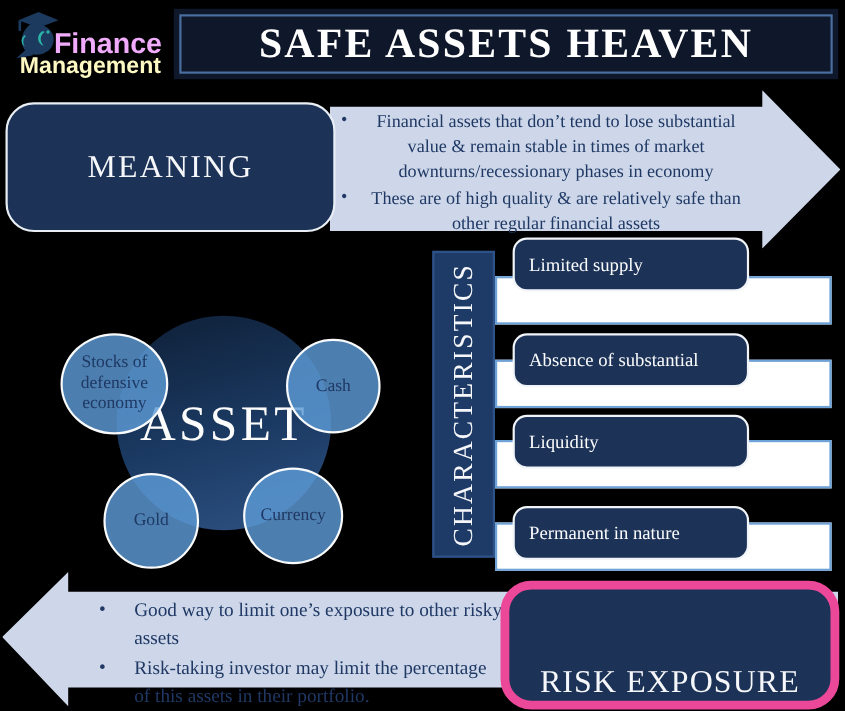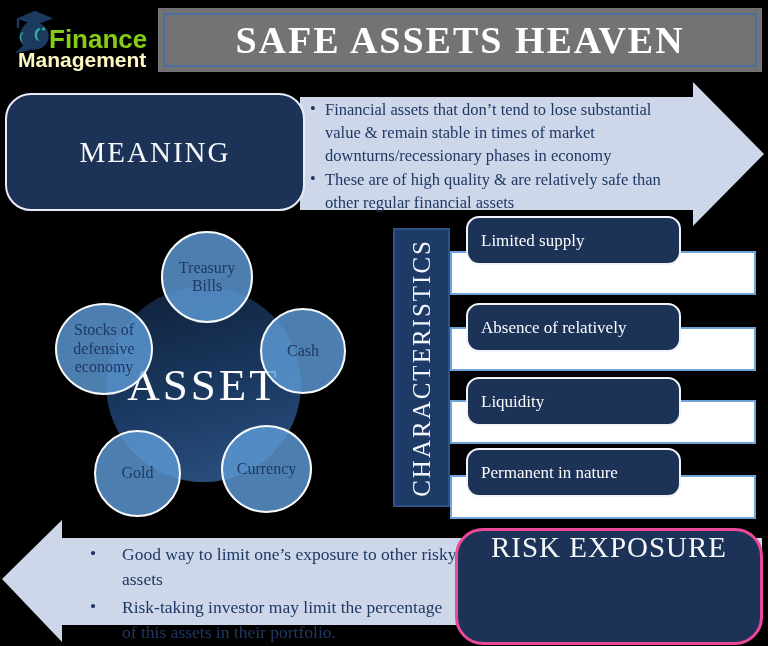--- a/index.html
+++ b/index.html
@@ -7,32 +7,32 @@
   #canvas {
     position:relative; width:768px; height:646px; background:#000;
     font-family:"Liberation Serif", serif; overflow:hidden;
   }
 
   
   .logo-icon { position:absolute; left:12px; top:6px; width:46px; height:48px; }
   .logo-finance {
     position:absolute; left:49px; top:24px;
     font-family:"Liberation Sans", sans-serif; font-weight:bold;
-    font-size:26px; color:#84cc16; letter-spacing:0px;
+    font-size:26px; color:#f0abfc; letter-spacing:0px;
   }
   .logo-mgmt {
     position:absolute; left:18px; top:48px;
     font-family:"Liberation Sans", sans-serif; font-weight:bold;
     font-size:21px; color:#fef9c3;
   }
 
   
   .banner {
     position:absolute; left:158px; top:8px; width:604px; height:64px;
-    background:#737373; padding:5px;
+    background:#0f172a; padding:5px;
   }
   .banner-inner {
     width:100%; height:100%; border:2px solid #4a6f9f;
     display:flex; align-items:center; justify-content:center;
   }
   .banner-title {
     color:#ffffff; font-weight:bold; font-size:38px; letter-spacing:2px;
     white-space:nowrap;
   }
 
@@ -46,21 +46,21 @@
   .meaning-box {
     position:absolute; left:5px; top:93px; width:300px; height:118px;
     background:#1c3257; border:2px solid #e9eef5; border-radius:26px;
     display:flex; align-items:center; justify-content:center; z-index:3;
   }
   .meaning-title { color:#f5f7fa; font-size:29px; letter-spacing:2px; }
   .meaning-bullets {
     position:absolute; left:308px; top:99px; width:378px; z-index:3;
     color:#1f3864; font-size:16.5px; line-height:1.38; list-style:none;
   }
-  .meaning-bullets li { position:relative; padding-left:17px; margin-bottom:2px; }
+  .meaning-bullets li { position:relative; padding-left:17px; margin-bottom:2px;text-align:center; }
   .meaning-bullets li::before { content:"•"; position:absolute; left:2px; top:-1px; }
 
   
   .center-circle {
     position:absolute; left:106px; top:287px; width:195px; height:195px;
     border-radius:50%; z-index:1;
     background:linear-gradient(165deg, #112540 12%, #1b3a63 55%, #2e5283 100%);
     display:flex; align-items:center; justify-content:center;
   }
   .asset-label { color:#fdfdfd; font-size:45px; letter-spacing:3px; }
@@ -90,39 +90,39 @@
     position:absolute; left:450px; width:306px; height:44px;
     background:#ffffff; border:2px solid #6fa3d8; z-index:1;
   }
   .cw-0 { top:251px; } .cw-1 { top:327px; } .cw-2 { top:400px; } .cw-3 { top:475px; }
   .char-box {
     position:absolute; left:466px; width:215px; height:49px;
     background:#1c3257; border:2px solid #f1f4f8; border-radius:13px; z-index:2;
     display:flex; align-items:center; padding-left:13px;
     color:#fbfcfd; font-size:17px;
   }
-  .cb-0 { top:216px; } .cb-1 { top:303px; } .cb-2 { top:377px; } .cb-3 { top:448px; }
+  .cb-0 { top:216px; } .cb-1 { top:303px; } .cb-2 { top:377px; } .cb-3 { top:460px; }
 
   
   .arrow-left {
     position:absolute; left:2px; top:518px; width:760px; height:126px;
     background:#cdd7e9;
     clip-path: polygon(60px 2px, 60px 20px, 760px 20px, 760px 107px, 60px 107px, 60px 124px, 0 61px);
     z-index:1;
   }
   .risk-bullets {
     position:absolute; left:88px; top:542px; width:372px; z-index:2;
     color:#1f3864; font-size:17.5px; line-height:1.4; list-style:none;
   }
   .risk-bullets li { position:relative; padding-left:34px; margin-bottom:4px; }
   .risk-bullets li::before { content:"•"; position:absolute; left:2px; top:-1px; }
   .risk-box {
     position:absolute; left:455px; top:528px; width:308px; height:117px;
-    background:#1c3257; border:3px solid #ec4899; border-radius:28px; z-index:3;
-    display:flex; align-items:flex-start; justify-content:center;
+    background:#1c3257; border:8px solid #ec4899; border-radius:28px; z-index:3;
+    display:flex; align-items:flex-end; justify-content:center;
   }
   .risk-title { color:#f5f7fa; font-size:29px; letter-spacing:1px; white-space:nowrap; }
 </style>
 </head>
 <body>
 
 <div id="canvas">
 
   <div class="logo-icon">
     <svg width="46" height="48" viewBox="0 0 48 50" xmlns="http://www.w3.org/2000/svg">
@@ -149,23 +149,20 @@
     <div class="meaning-title">MEANING</div>
   </div>
   <ul class="meaning-bullets">
     <li>Financial assets that don’t tend to lose substantial value &amp; remain stable in times of market downturns/recessionary phases in economy</li>
     <li>These are of high quality &amp; are relatively safe than other regular financial assets</li>
   </ul>
 
   <div class="center-circle">
     <div class="asset-label">ASSET</div>
   </div>
-  <div class="sat sat-treasury">
-    <span>Treasury Bills</span>
-  </div>
   <div class="sat sat-stocks">
     <span>Stocks of defensive economy</span>
   </div>
   <div class="sat sat-cash">
     <span>Cash</span>
   </div>
   <div class="sat sat-gold">
     <span>Gold</span>
   </div>
   <div class="sat sat-currency">
@@ -176,21 +173,21 @@
     <div class="char-bar-title">CHARACTERISTICS</div>
   </div>
   <div class="char-white cw-0"></div>
   <div class="char-white cw-1"></div>
   <div class="char-white cw-2"></div>
   <div class="char-white cw-3"></div>
   <div class="char-box cb-0">
     <span>Limited supply</span>
   </div>
   <div class="char-box cb-1">
-    <span>Absence of relatively</span>
+    <span>Absence of substantial</span>
   </div>
   <div class="char-box cb-2">
     <span>Liquidity</span>
   </div>
   <div class="char-box cb-3">
     <span>Permanent in nature</span>
   </div>
 
   <div class="arrow-left"></div>
   <ul class="risk-bullets">

